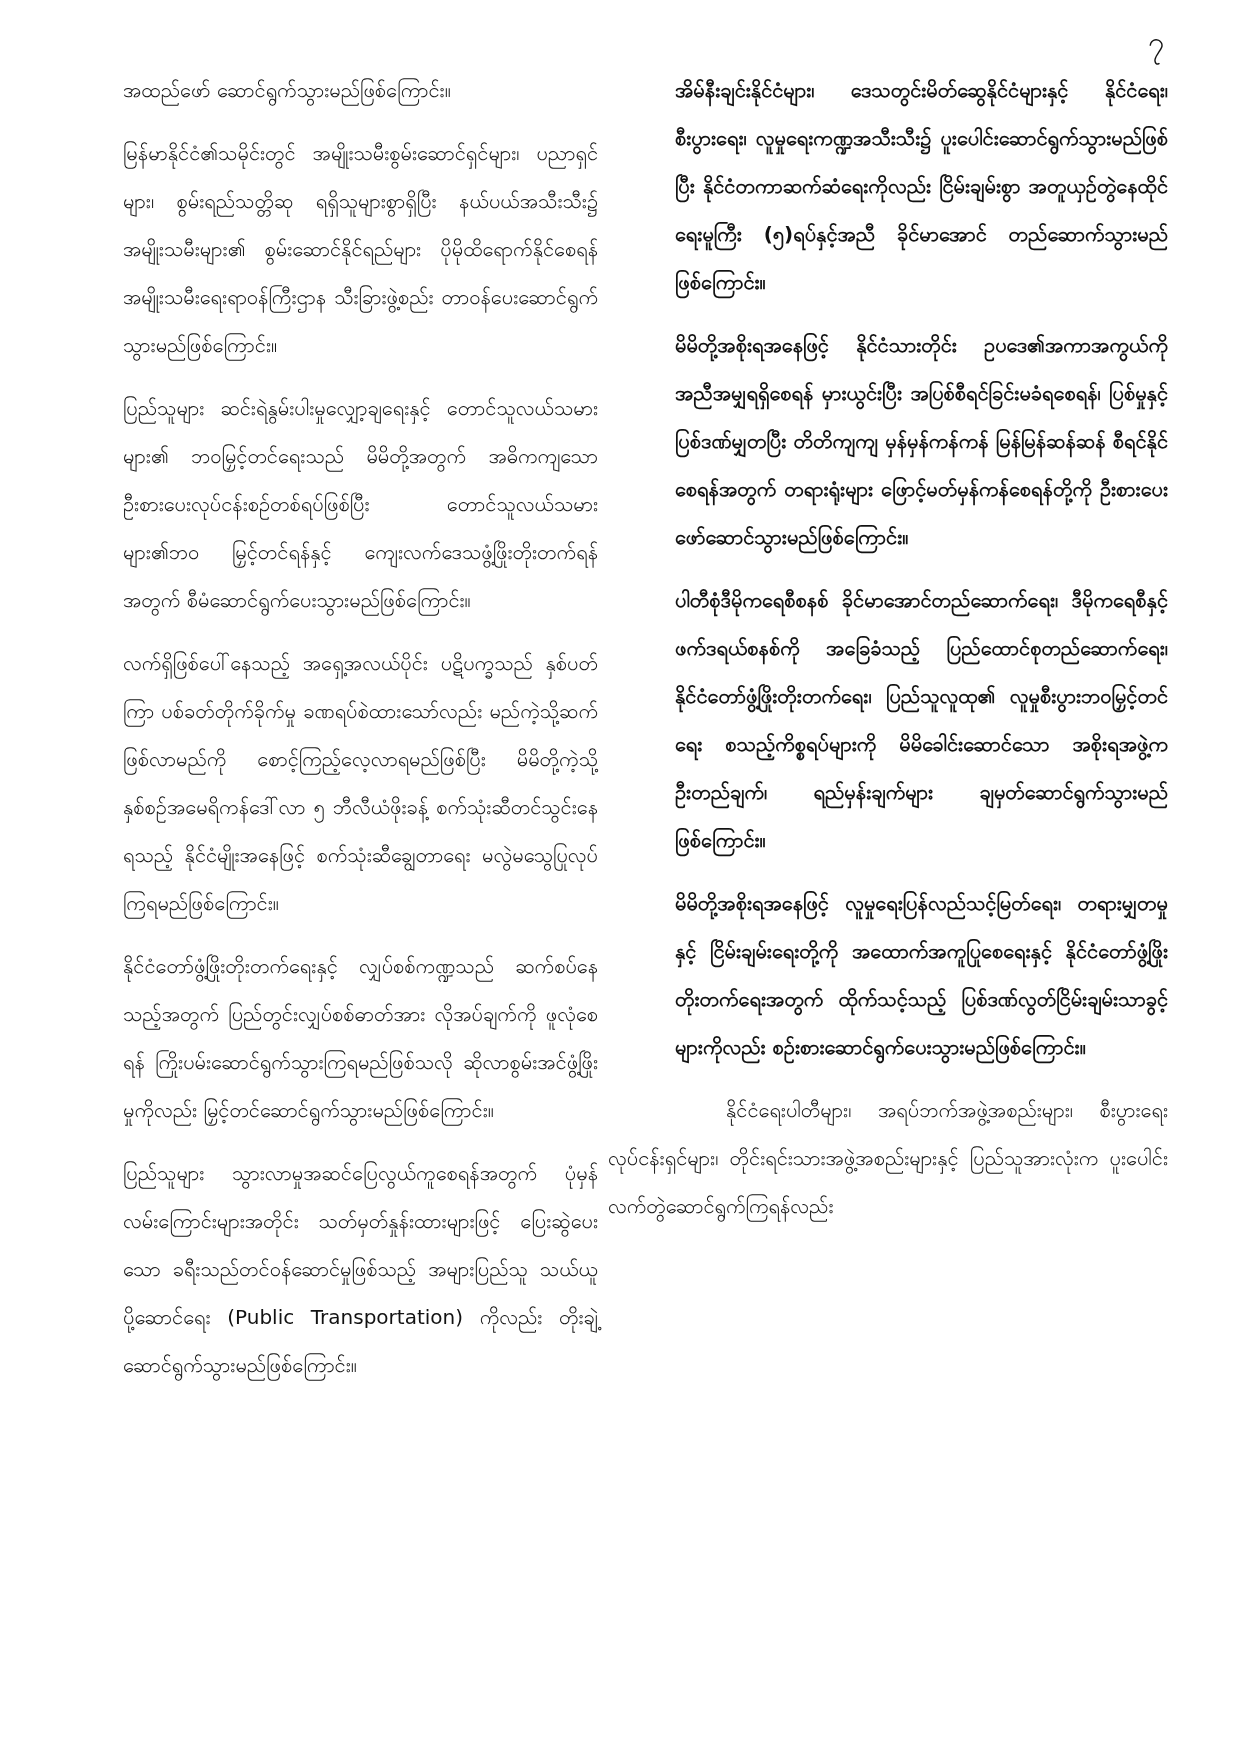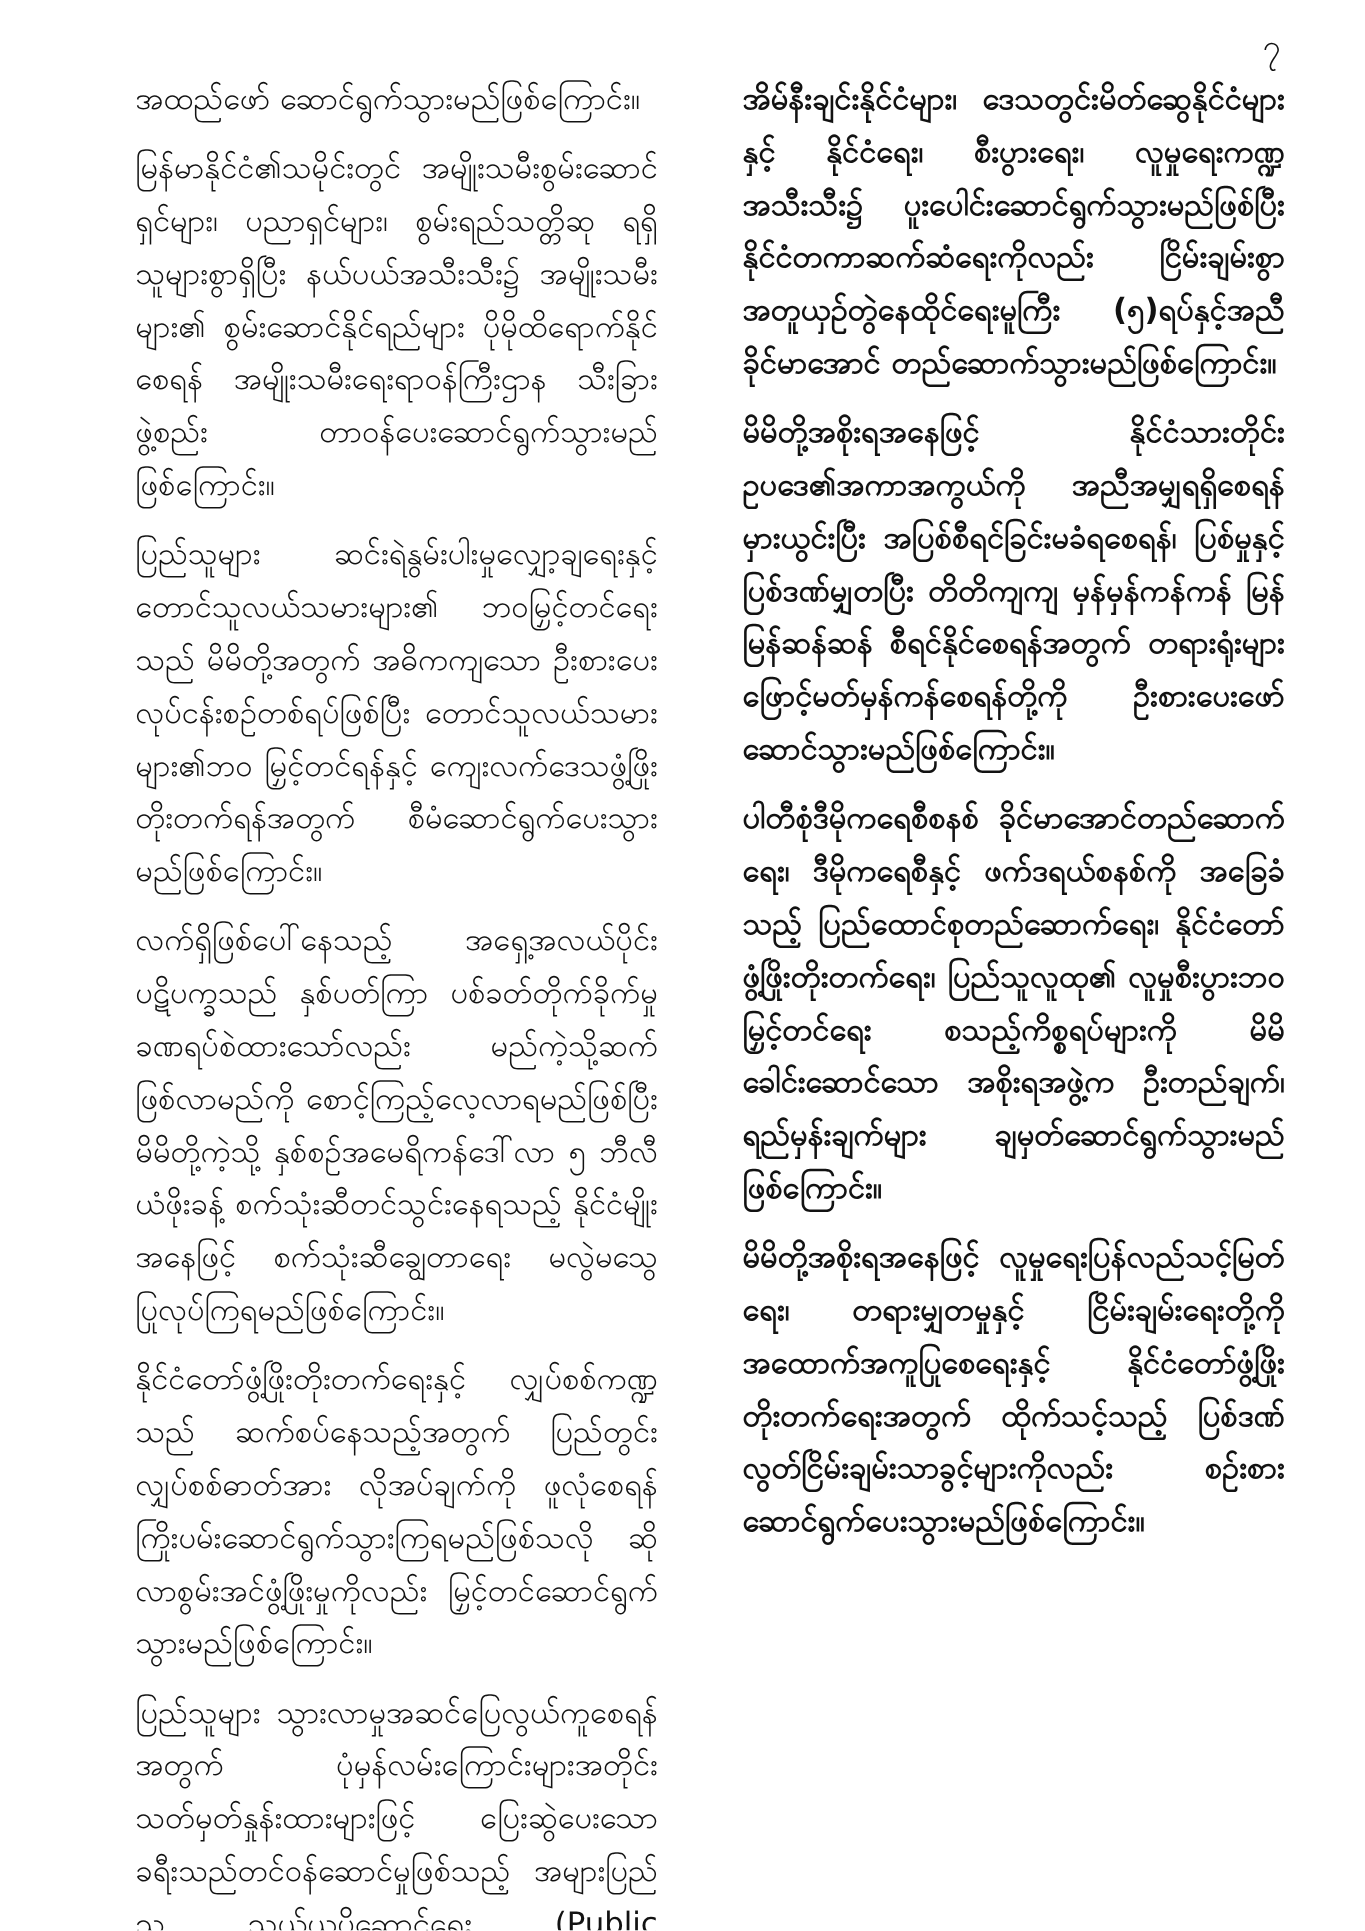--- a/index.html
+++ b/index.html
@@ -55,21 +55,21 @@
   }
   .dot {
     width: 9px;
     height: 9px;
     border-radius: 50%;
     background: #000000;
   }
   .item p {
     flex: 1;
     margin: 0;
-    font-size: 28px;
+    font-size: 20px;
     line-height: 48px;
     text-align: justify;
     word-break: normal;
   }
   .item.continuation {
     padding-left: 30px;
   }
   .item.closing p {
     text-indent: 118px;
   }
@@ -132,18 +132,21 @@
         <span class="dot-cell"><span class="dot"></span></span>
         <p>ပါတီစုံဒီမိုကရေစီစနစ် ခိုင်မာအောင်တည်ဆောက်ရေး၊ ဒီမိုကရေစီနှင့် ဖက်ဒရယ်စနစ်ကို အခြေခံသည့် ပြည်ထောင်စုတည်ဆောက်ရေး၊ နိုင်ငံတော်ဖွံ့ဖြိုးတိုးတက်ရေး၊ ပြည်သူလူထု၏ လူမှုစီးပွားဘဝမြှင့်တင်ရေး စသည့်ကိစ္စရပ်များကို မိမိခေါင်းဆောင်သော အစိုးရအဖွဲ့က ဦးတည်ချက်၊ ရည်မှန်းချက်များ ချမှတ်ဆောင်ရွက်သွားမည်ဖြစ်ကြောင်း။</p>
       </div>
 
       <div class="item bulleted">
         <span class="dot-cell"><span class="dot"></span></span>
         <p>မိမိတို့အစိုးရအနေဖြင့် လူမှုရေးပြန်လည်သင့်မြတ်ရေး၊ တရားမျှတမှုနှင့် ငြိမ်းချမ်းရေးတို့ကို အထောက်အကူပြုစေရေးနှင့် နိုင်ငံတော်ဖွံ့ဖြိုးတိုးတက်ရေးအတွက် ထိုက်သင့်သည့် ပြစ်ဒဏ်လွတ်ငြိမ်းချမ်းသာခွင့်များကိုလည်း စဉ်းစားဆောင်ရွက်ပေးသွားမည်ဖြစ်ကြောင်း။</p>
       </div>
 
 
+      <div class="item closing">
+        <p>နိုင်ငံရေးပါတီများ၊ အရပ်ဘက်အဖွဲ့အစည်းများ၊ စီးပွားရေးလုပ်ငန်းရှင်များ၊ တိုင်းရင်းသားအဖွဲ့အစည်းများနှင့် ပြည်သူအားလုံးက ပူးပေါင်းလက်တွဲဆောင်ရွက်ကြရန်လည်း</p>
+      </div>
 
     </div>
 
   </div>
 
 </div>
 
 </body></html>

